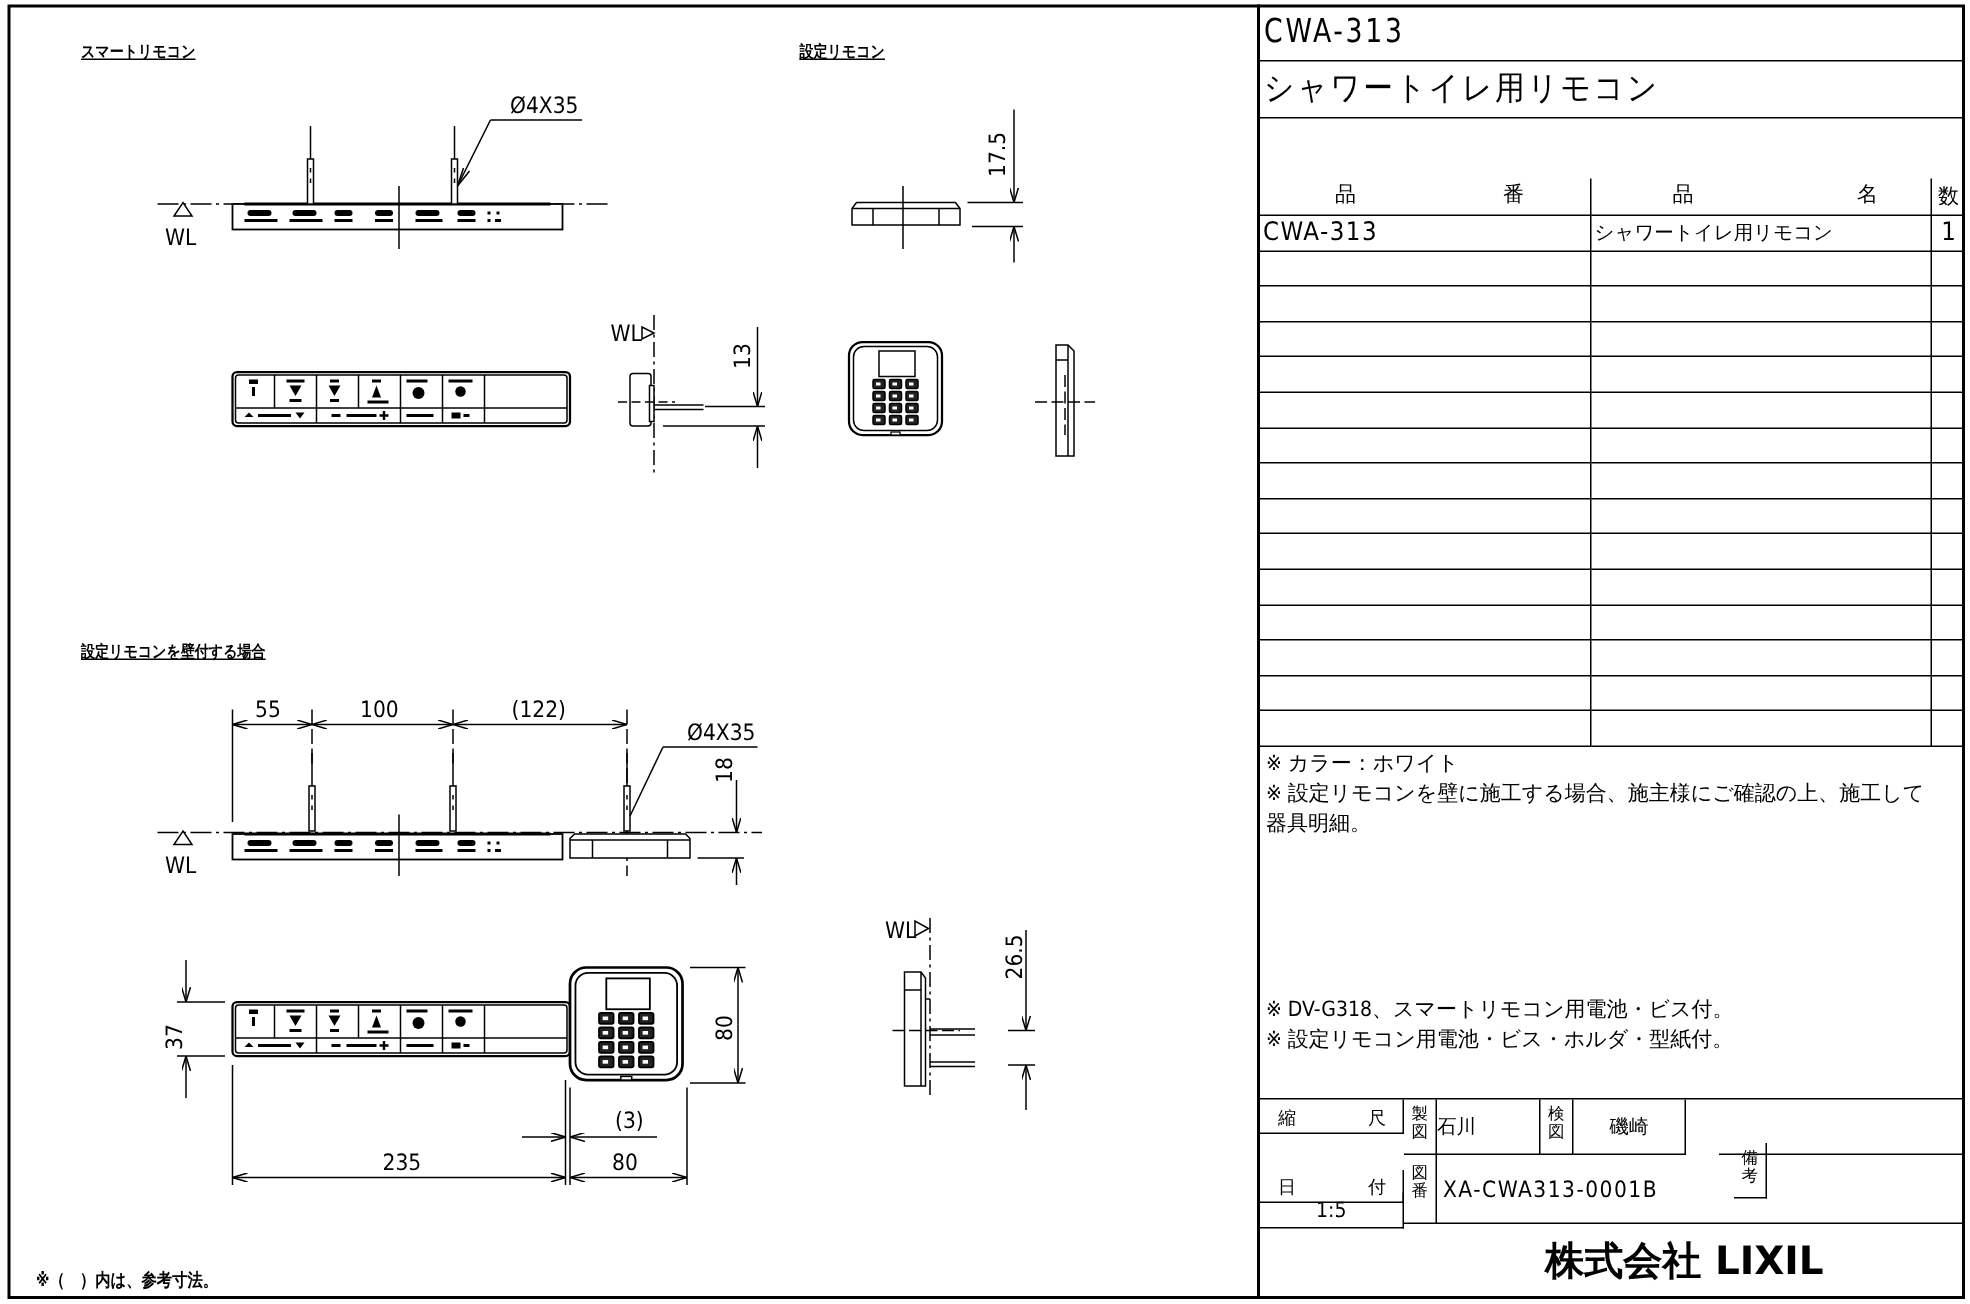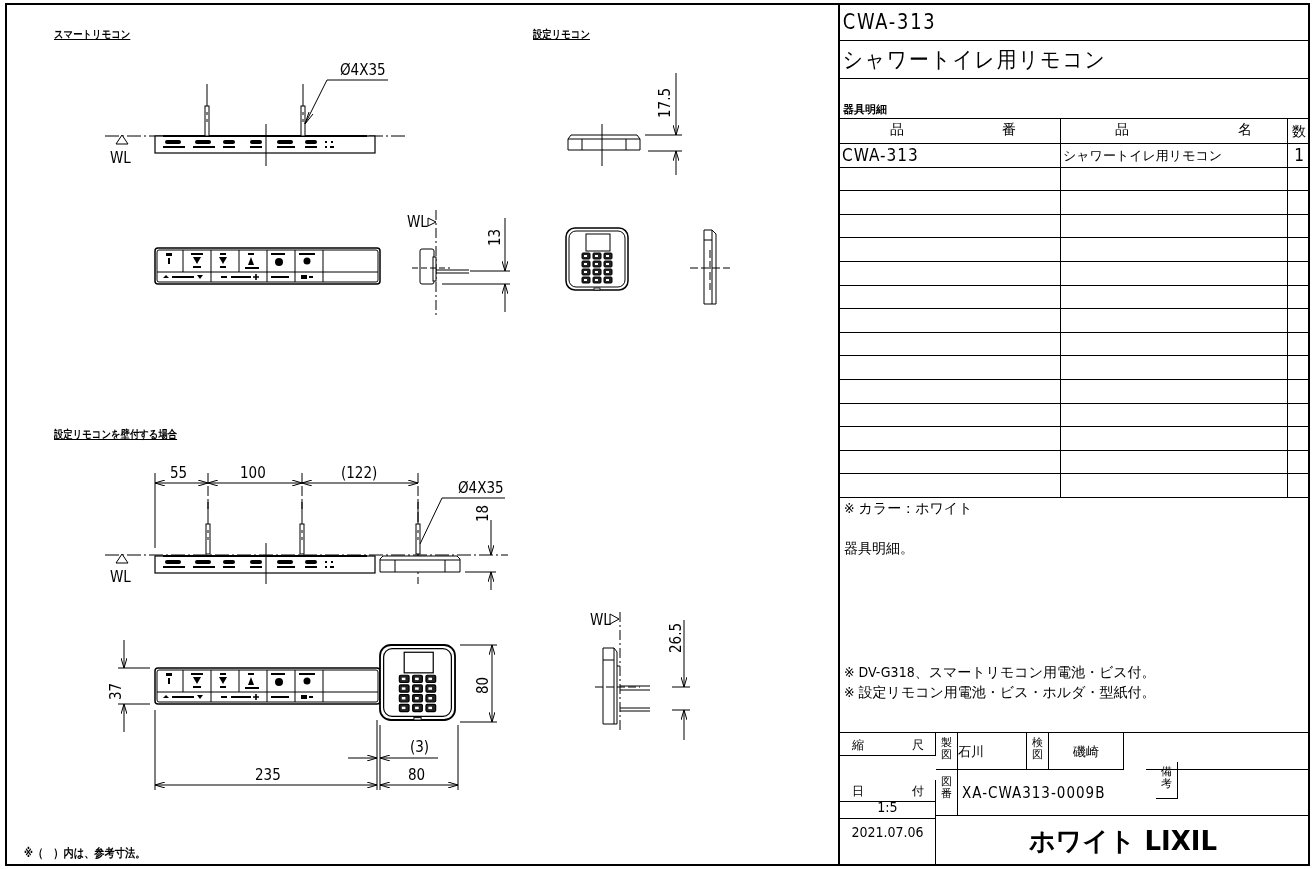--- a/index.html
+++ b/index.html
@@ -286,23 +286,20 @@
 
   <div class="abs small" style="left:24px;top:845px;font-weight:bold;transform:scaleX(0.85);transform-origin:left;">※（　）内は、参考寸法。</div>
 </div>
 
 <div class="tb">
   <div class="tb-row" style="top:0;height:38px;">
     <div class="big" style="line-height:38px;">CWA-313</div>
   </div>
   <div class="tb-row" style="top:38px;height:38px;">
     <div class="big" style="line-height:38px;">シャワートイレ用リモコン</div>
-  </div>
-  <div class="tb-row" style="top:76px;height:40px;">
-    <div class="abs" style="left:3px;bottom:1px;font-size:11px;font-weight:bold;">器具明細</div>
   </div>
 
   <div class="cell hdr" style="left:0;top:116px;width:221px;height:25px;">
     <span class="abs" style="left:50px;top:2px;">品</span>
     <span class="abs" style="left:162px;top:2px;">番</span>
   </div>
   <div class="cell hdr" style="left:221px;top:116px;width:227px;height:25px;">
     <span class="abs" style="left:54px;top:2px;">品</span>
     <span class="abs" style="left:177px;top:2px;">名</span>
   </div>
@@ -351,40 +348,40 @@
       <div class="cell" style="left: 0px; top: 447.8px; width: 221px; height: 23.6px; line-height: 23.6px; padding-left: 2px; font-size: 17px; letter-spacing: 1px;"></div>
       <div class="cell" style="left: 221px; top: 447.8px; width: 227px; height: 23.6px; line-height: 23.6px; padding-left: 2px; font-size: 13px;"></div>
       <div class="cell" style="left: 448px; top: 447.8px; width: 22px; height: 23.6px; line-height: 23.6px; border-right: none; text-align: center; font-size: 17px; padding-left: 0px;"></div>
       <div class="cell" style="left: 0px; top: 471.4px; width: 221px; height: 23.6px; line-height: 23.6px; padding-left: 2px; font-size: 17px; letter-spacing: 1px;"></div>
       <div class="cell" style="left: 221px; top: 471.4px; width: 227px; height: 23.6px; line-height: 23.6px; padding-left: 2px; font-size: 13px;"></div>
       <div class="cell" style="left: 448px; top: 471.4px; width: 22px; height: 23.6px; line-height: 23.6px; border-right: none; text-align: center; font-size: 17px; padding-left: 0px;"></div>
     </div>
 
   <div class="abs" style="left:0;top:495px;width:470px;height:235px;border-bottom:1px solid #000;box-sizing:border-box;">
     <div class="note" style="top:2px;">※ カラー：ホワイト</div>
+    <div class="note" style="top:22px;">※ 設定リモコンを壁に施工する場合、施主様にご確認の上、施工して</div>
     <div class="note" style="top:42px;">器具明細。</div>
     <div class="note" style="top:166px;">※ DV-G318、スマートリモコン用電池・ビス付。</div>
     <div class="note" style="top:186px;text-align:right;">※ 設定リモコン用電池・ビス・ホルダ・型紙付。</div>
   </div>
 
   <div class="cell small" style="left:0;top:730px;width:96px;height:23px;">
     <span class="abs" style="left:12px;top:4px;">縮</span>
     <span class="abs" style="left:72px;top:4px;">尺</span>
   </div>
   <div class="cell" style="left:0;top:792px;width:96px;height:24px;text-align:center;line-height:24px;font-size:14px;">1:5</div>
   <div class="cell small" style="left:0;top:777px;width:96px;height:22px;">
     <span class="abs" style="left:12px;top:3px;">日</span>
     <span class="abs" style="left:72px;top:3px;">付</span>
   </div>
-  <div class="cell" style="left:0;top:799px;width:96px;height:64px;border-bottom:none;text-align:center;line-height:60px;font-size:14px;">2021.07.06</div>
 
   <div class="cell vtxt" style="left:96px;top:730px;width:22px;height:37px;padding-top:4px;white-space:normal;">製図</div>
   <div class="cell" style="left:118px;top:730px;width:69px;height:37px;line-height:37px;font-size:13px;">石川</div>
   <div class="cell vtxt" style="left:187px;top:730px;width:22px;height:37px;padding-top:4px;white-space:normal;">検図</div>
   <div class="cell" style="left:209px;top:730px;width:75px;height:37px;text-align:center;line-height:37px;font-size:13px;">磯崎</div>
   <div class="cell vtxt" style="left:284px;top:759px;width:22px;height:37px;padding-top:4px;white-space:normal;margin-left:32px;">備考</div>
   <div class="cell" style="left:306px;top:730px;width:164px;height:37px;border-right:none;"></div>
 
   <div class="cell vtxt" style="left:96px;top:767px;width:22px;height:46px;padding-top:6px;white-space:normal;">図番</div>
-  <div class="cell" style="left:118px;top:767px;width:352px;height:46px;border-right:none;line-height:46px;padding-left:4px;font-size:15px;letter-spacing:1px;">XA-CWA313-0009B</div>
-
-  <div class="abs" style="left:96px;top:813px;width:374px;height:50px;text-align:center;line-height:50px;font-size:26px;font-weight:bold;font-family:'DejaVu Sans',sans-serif;">ホワイト LIXIL</div>
+  <div class="cell" style="left:118px;top:767px;width:352px;height:46px;border-right:none;line-height:46px;padding-left:4px;font-size:15px;letter-spacing:1px;">XA-CWA313-0001B</div>
+
+  <div class="abs" style="left:96px;top:813px;width:374px;height:50px;text-align:center;line-height:50px;font-size:26px;font-weight:bold;font-family:'DejaVu Sans',sans-serif;">株式会社 LIXIL</div>
 </div>
 
 </body></html>

